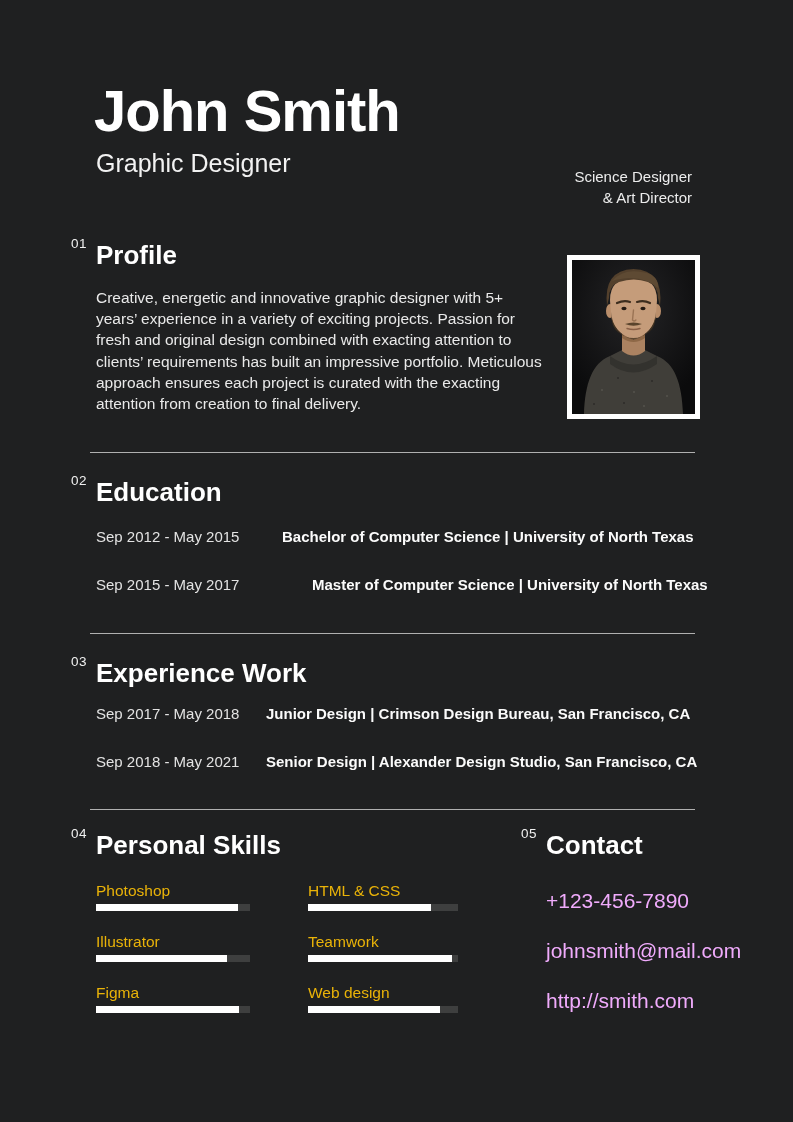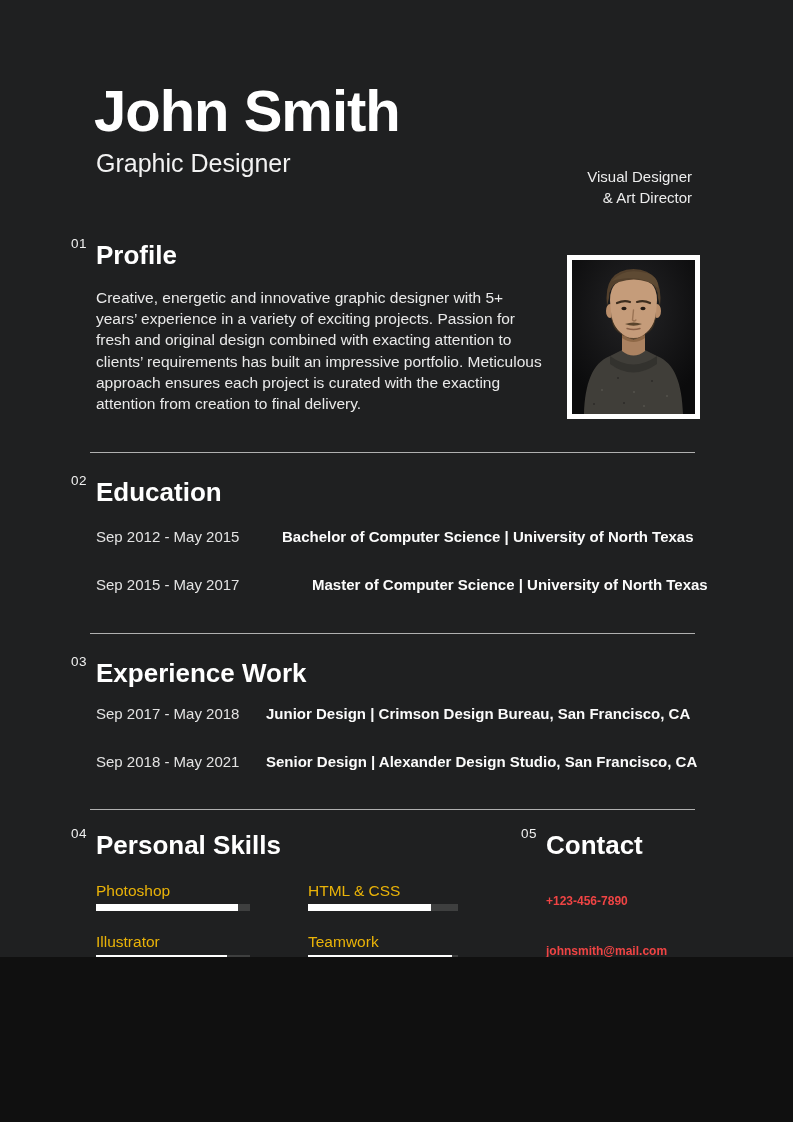--- a/index.html
+++ b/index.html
@@ -1,21 +1,21 @@
 <!DOCTYPE html>
 <html><head>
 <meta charset="utf-8">
 <title>Resume</title>
 <style>
   * { margin:0; padding:0; box-sizing:border-box; }
   html,body { background:#101010; }
   body { font-family:"Liberation Sans","DejaVu Sans",sans-serif; }
   .page {
     position:relative;
-    width:793px; height:957px;
+    width:793px; height:1122px;
     margin:0 auto;
     background:#1f2021;
     color:#ffffff;
     overflow:hidden;
   }
 
   
   .name {
     position:absolute; left:94px; top:82px;
     font-size:58px; font-weight:700; letter-spacing:-1px; line-height:1;
@@ -93,33 +93,33 @@
   .skill .label {
     font-size:15.5px; line-height:20px; margin-bottom:3px;
     color:#eab308;
   }
   .skill .bar { height:7px; width:100%; background:#3e3f3f; }
   .skill .fill { height:100%; background:#ffffff; }
 
   
   .contact-items { position:absolute; left:546px; top:891px; }
   .contact-item {
-    font-size:12px; line-height:20px; margin-bottom:30px;
-    color:#ef4444; white-space:nowrap;font-weight:bold;
+    font-size:21px; line-height:20px; margin-bottom:30px;
+    color:#f0abfc; white-space:nowrap;
   }
 </style>
 </head>
 <body>
 
 <div class="page">
 
   <h1 class="name">John Smith</h1>
   <div class="role">Graphic Designer</div>
   <div class="tagline">
-    <div>Visual Designer</div>
+    <div>Science Designer</div>
     <div>&amp; Art Director</div>
   </div>
 
   <h2 class="sec-h h-profile"><span class="num">01</span><span>Profile</span></h2>
   <p class="profile-body">Creative, energetic and innovative graphic designer with 5+ years’ experience in a variety of exciting projects. Passion for fresh and original design combined with exacting attention to clients’ requirements has built an impressive portfolio. Meticulous approach ensures each project is curated with the exacting attention from creation to final delivery.</p>
 
   <div class="photo">
     <svg viewBox="0 0 123 154" preserveAspectRatio="xMidYMid slice">
       <defs>
         <radialGradient id="glow" cx="50%" cy="32%" r="65%">

